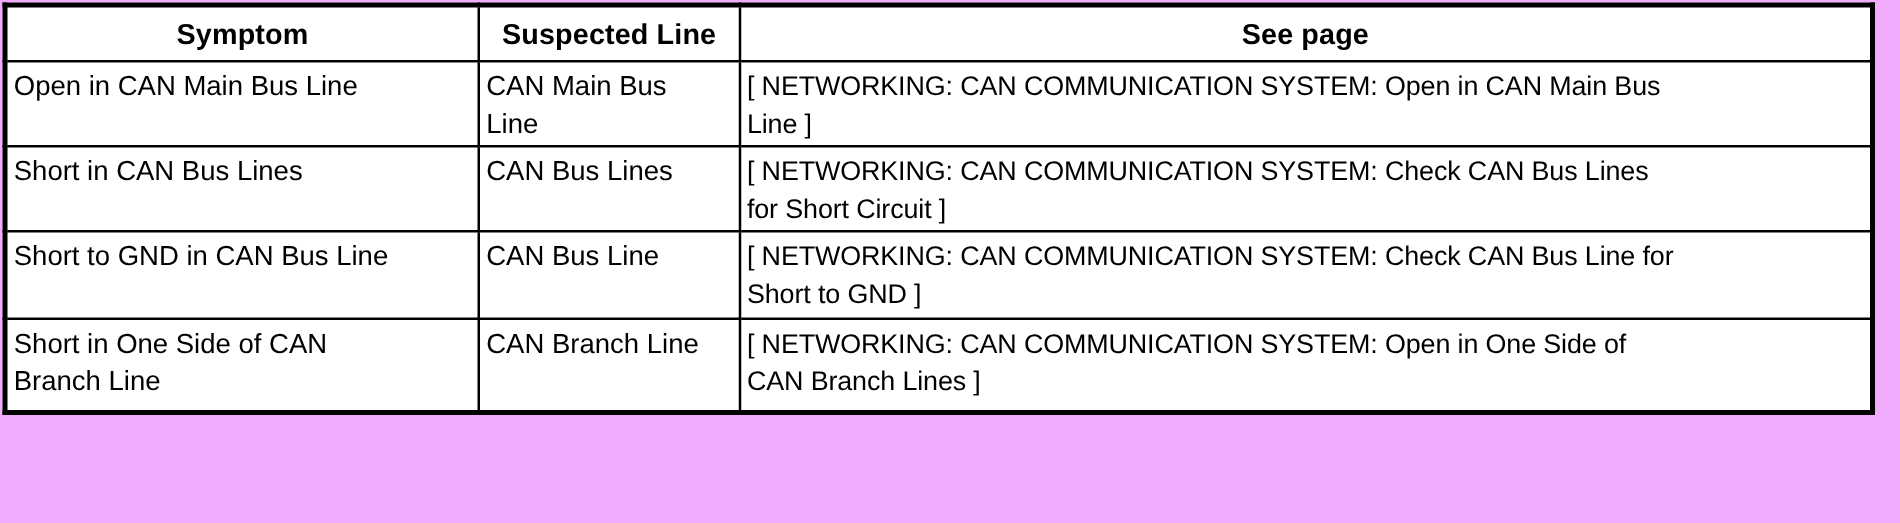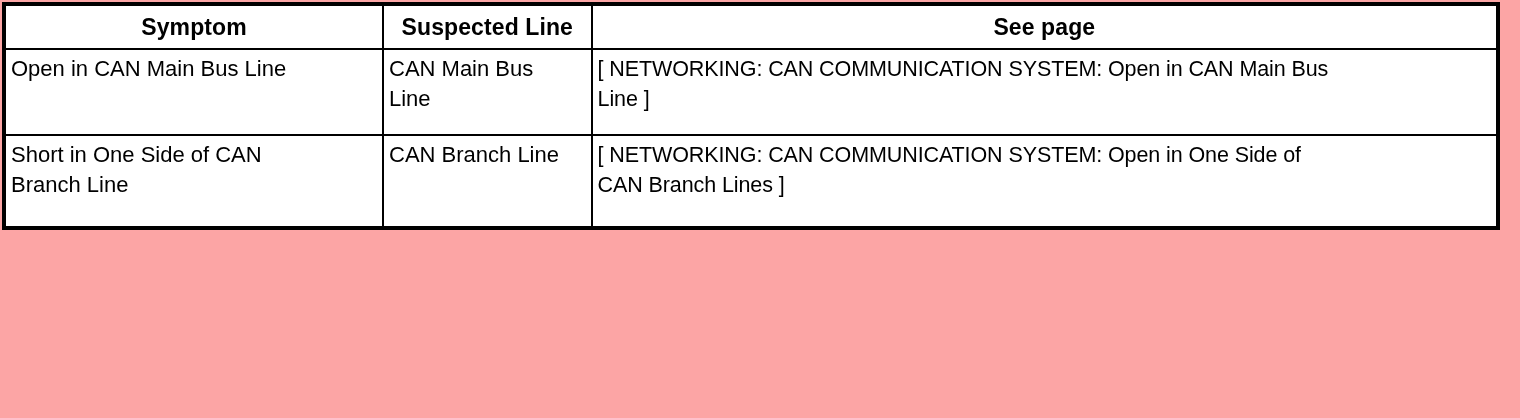--- a/index.html
+++ b/index.html
@@ -12,21 +12,21 @@
     height: 418px;
     font-family: "Liberation Sans", sans-serif;
     color: #000000;
     overflow: hidden;
   }
 
   .sheet {
     position: relative;
     width: 1520px;
     height: 418px;
-    background: #fca5a5;
+    background: #f0abfc;
   }
 
   table.dtc-table {
     position: absolute;
     left: 2px;
     top: 2px;
     width: 1498px;
     border-collapse: collapse;
     table-layout: fixed;
     background: #ffffff;
@@ -52,21 +52,21 @@
     text-align: center;
     vertical-align: middle;
     font-size: 23px;
     font-weight: bold;
     line-height: 26px;
     letter-spacing: 0.1px;
   }
 
   
   tr.body-row td {
-    padding: 4px 5px 20px 5px;
+    padding: 4px 5px 2px 5px;
   }
   tr.r1 td { height: 59px; }
   tr.r2 td { height: 59px; }
   tr.r3 td { height: 66px; }
   tr.r4 td { height: 62px; }
   tr.r5 td { height: 66px; }
 
   .cell-symptom,
   .cell-area {
     font-size: 22px;
@@ -122,22 +122,46 @@
         <td class="cell-area">
           <span class="cell-text">CAN Main Bus
 Line</span>
         </td>
         <td class="cell-page">
           <span class="cell-text">[ NETWORKING: CAN COMMUNICATION SYSTEM: Open in CAN Main Bus
 Line ]</span>
         </td>
       </tr>
 
+      <tr class="body-row r2">
+        <td class="cell-symptom">
+          <span class="cell-text">Short in CAN Bus Lines</span>
+        </td>
+        <td class="cell-area">
+          <span class="cell-text">CAN Bus Lines</span>
+        </td>
+        <td class="cell-page">
+          <span class="cell-text">[ NETWORKING: CAN COMMUNICATION SYSTEM: Check CAN Bus Lines
+for Short Circuit ]</span>
+        </td>
+      </tr>
 
 
+      <tr class="body-row r4">
+        <td class="cell-symptom">
+          <span class="cell-text">Short to GND in CAN Bus Line</span>
+        </td>
+        <td class="cell-area">
+          <span class="cell-text">CAN Bus Line</span>
+        </td>
+        <td class="cell-page">
+          <span class="cell-text">[ NETWORKING: CAN COMMUNICATION SYSTEM: Check CAN Bus Line for
+Short to GND ]</span>
+        </td>
+      </tr>
 
       <tr class="body-row r5">
         <td class="cell-symptom">
           <span class="cell-text">Short in One Side of CAN
 Branch Line</span>
         </td>
         <td class="cell-area">
           <span class="cell-text">CAN Branch Line</span>
         </td>
         <td class="cell-page">

